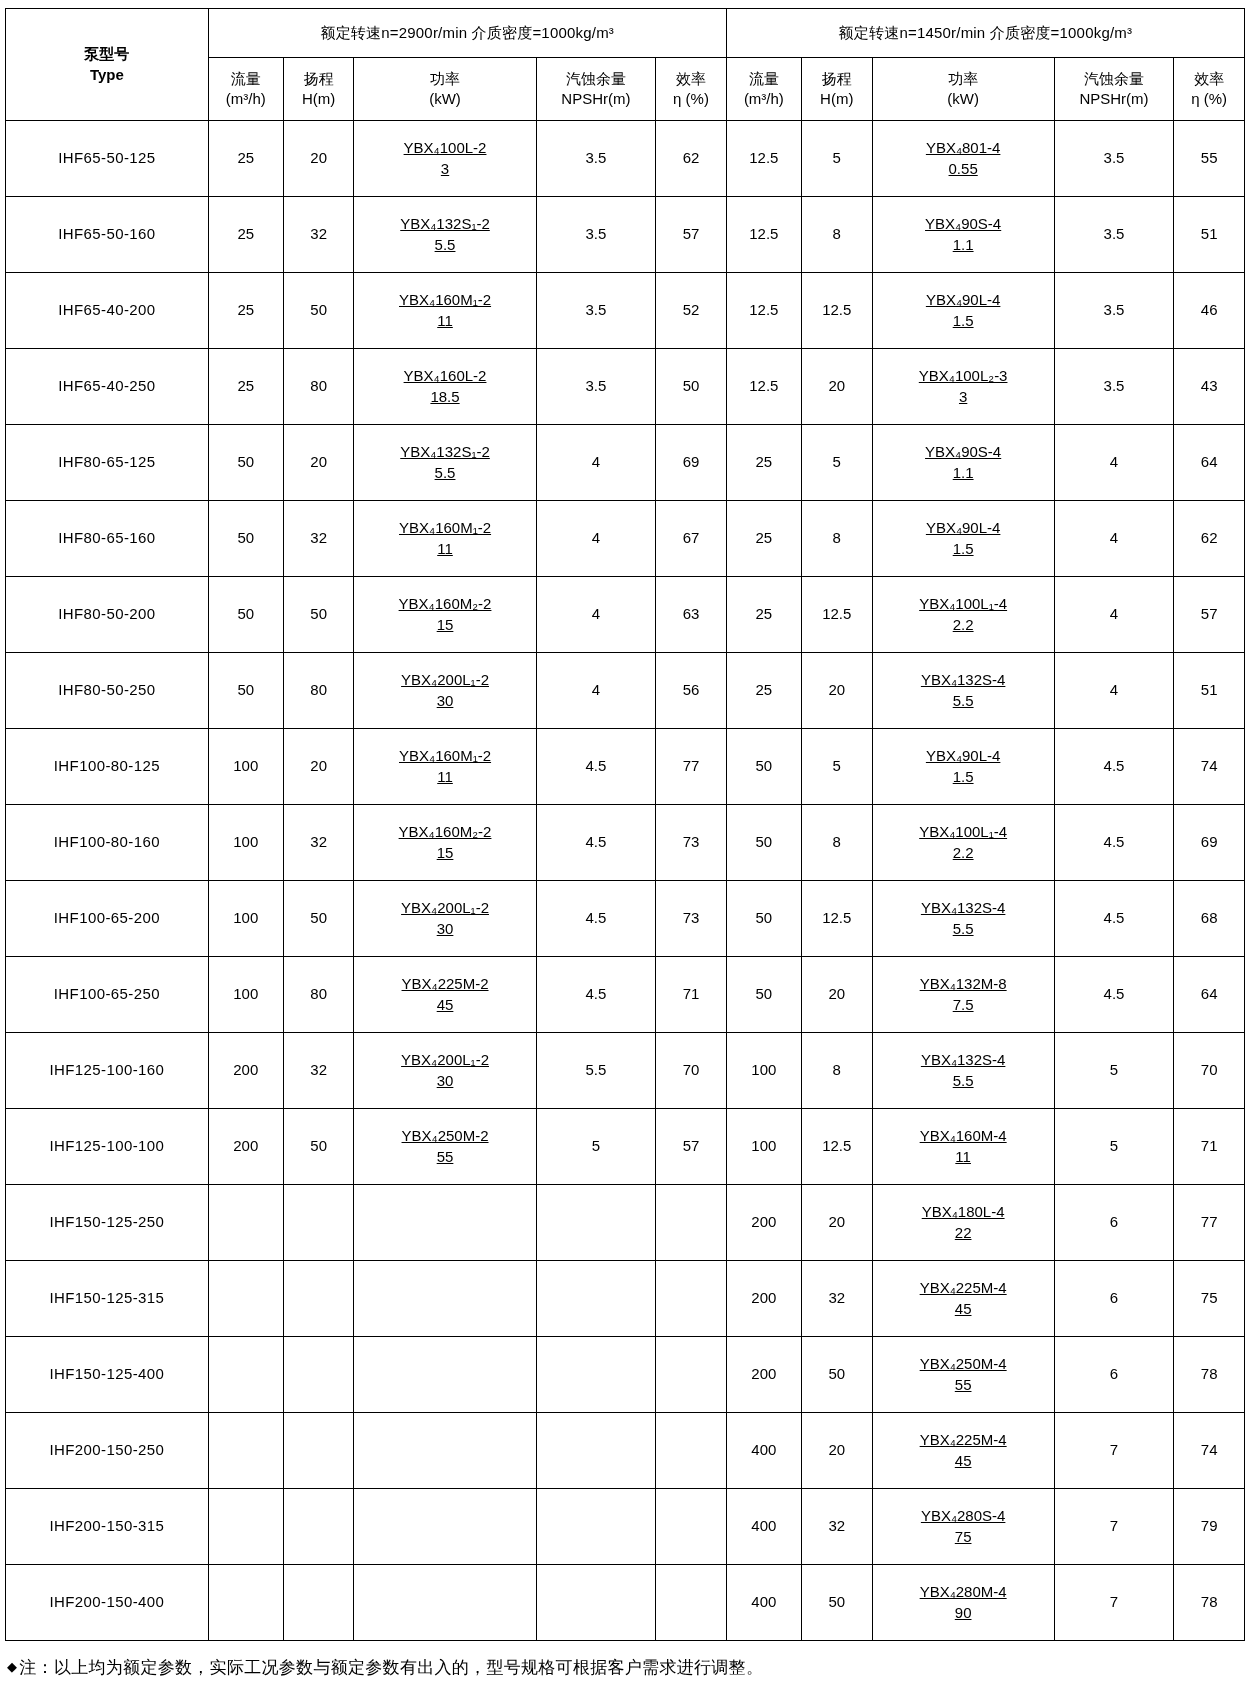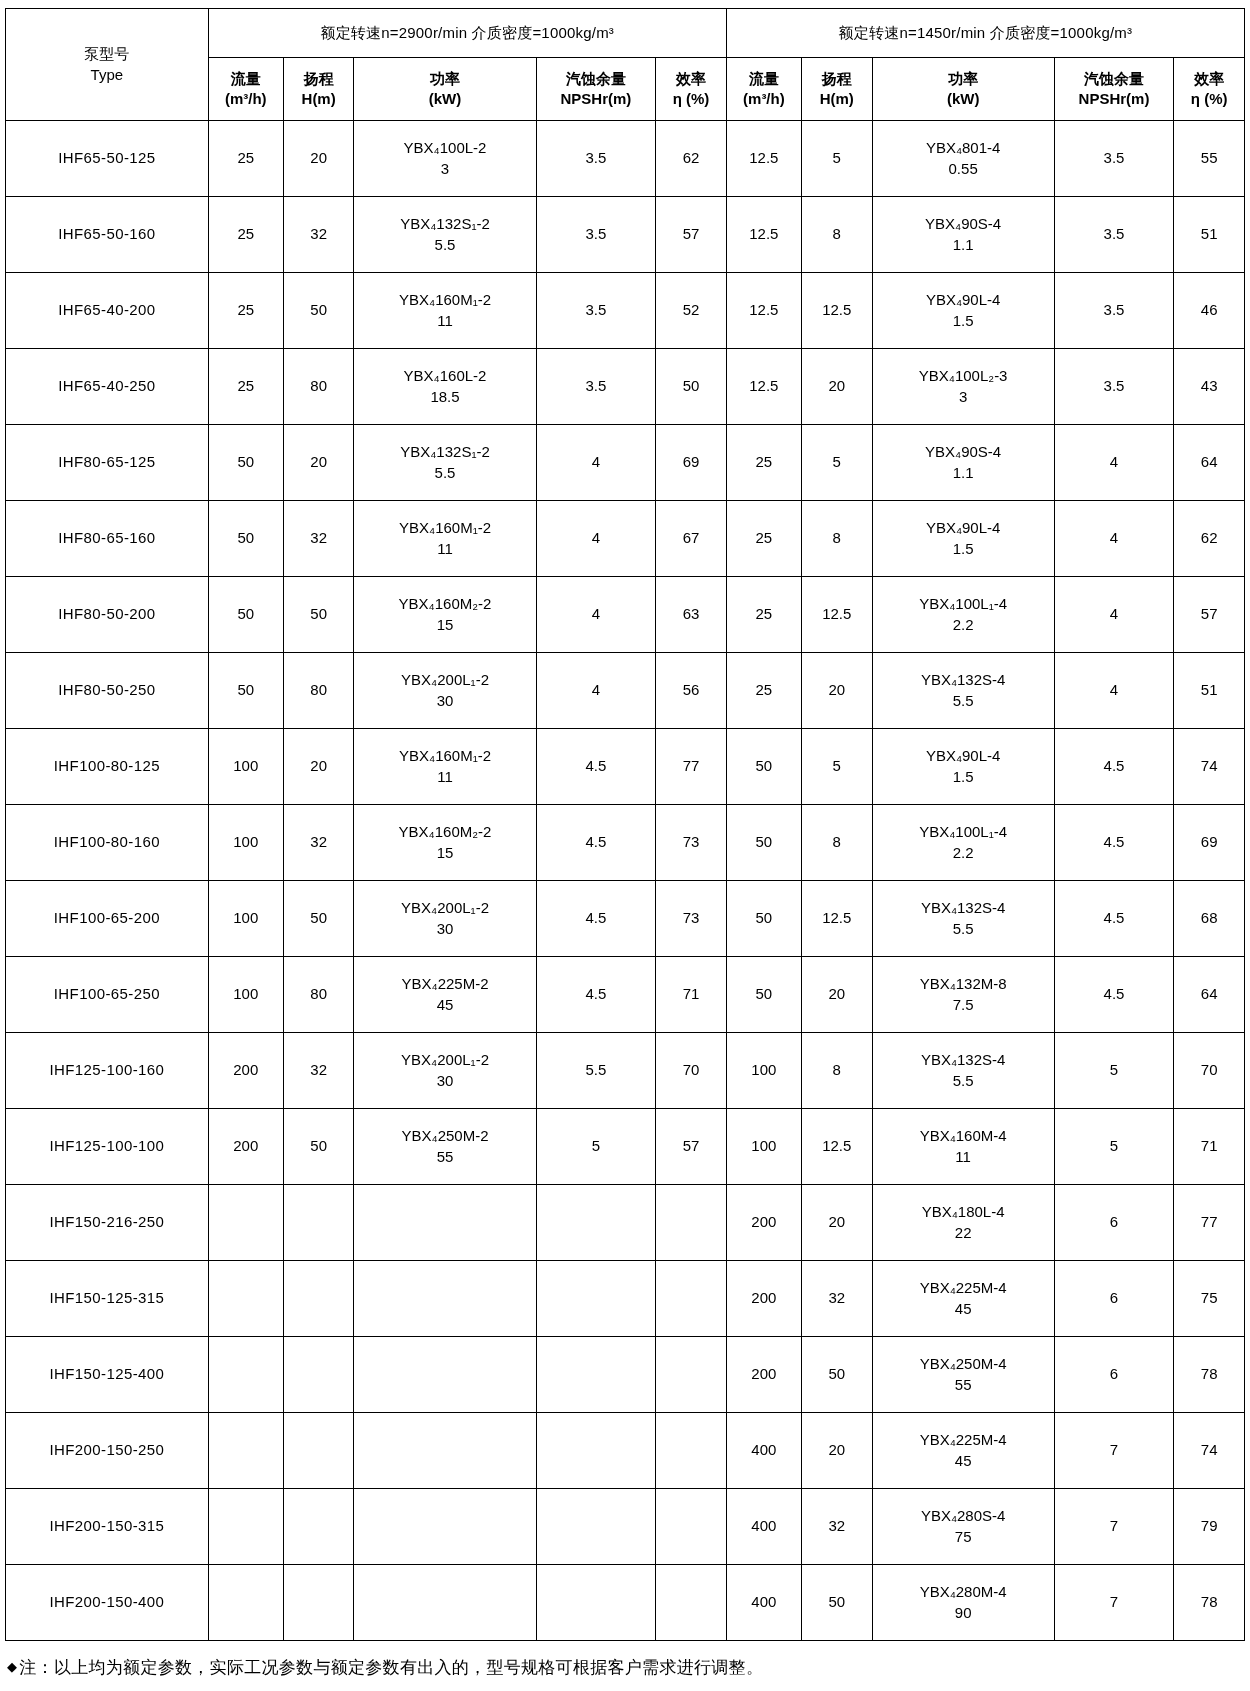--- a/index.html
+++ b/index.html
@@ -28,46 +28,47 @@
     border: 1px solid #000000;
     text-align: center;
     vertical-align: middle;
     font-size: 15px;
     line-height: 1.35;
     padding: 2px 2px;
   }
   th.type-head {
     width: 178px;
     font-size: 16px;
-    font-weight: normal;
+    font-weight: bold;
     line-height: 1.5;
   }
   th.group-head {
     font-size: 15.5px;
     font-weight: normal;
     height: 44px;
     letter-spacing: 0.2px;
   }
   th.sub {
     font-size: 14px;
-    font-weight: bold;
+    font-weight: normal;
     height: 58px;
     line-height: 1.35;
   }
   td.model {
     font-size: 16px;
     letter-spacing: 0.4px;
     height: 71px;
   }
   td.val {
     font-size: 15px;
   }
   td.motor {
     font-size: 15px;
     line-height: 1.5;
+    text-decoration: underline;
   }
   .sub-q  { width: 66px; }
   .sub-h  { width: 62px; }
   .sub-kw { width: 160px; }
   .sub-np { width: 105px; }
   .sub-ef { width: 62px; }
   .note {
     margin-top: 14px;
     font-size: 17px;
     line-height: 1.5;
@@ -412,21 +413,21 @@
           <td class="val">100</td>
           <td class="val">12.5</td>
           <td class="motor">
             <div>YBX₄160M-4</div>
             <div>11</div>
           </td>
           <td class="val">5</td>
           <td class="val">71</td>
         </tr>
         <tr>
-          <td class="model">IHF150-216-250</td>
+          <td class="model">IHF150-125-250</td>
           <td class="val"></td>
           <td class="val"></td>
           <td class="motor">
             <div></div>
             <div></div>
           </td>
           <td class="val"></td>
           <td class="val"></td>
           <td class="val">200</td>
           <td class="val">20</td>

